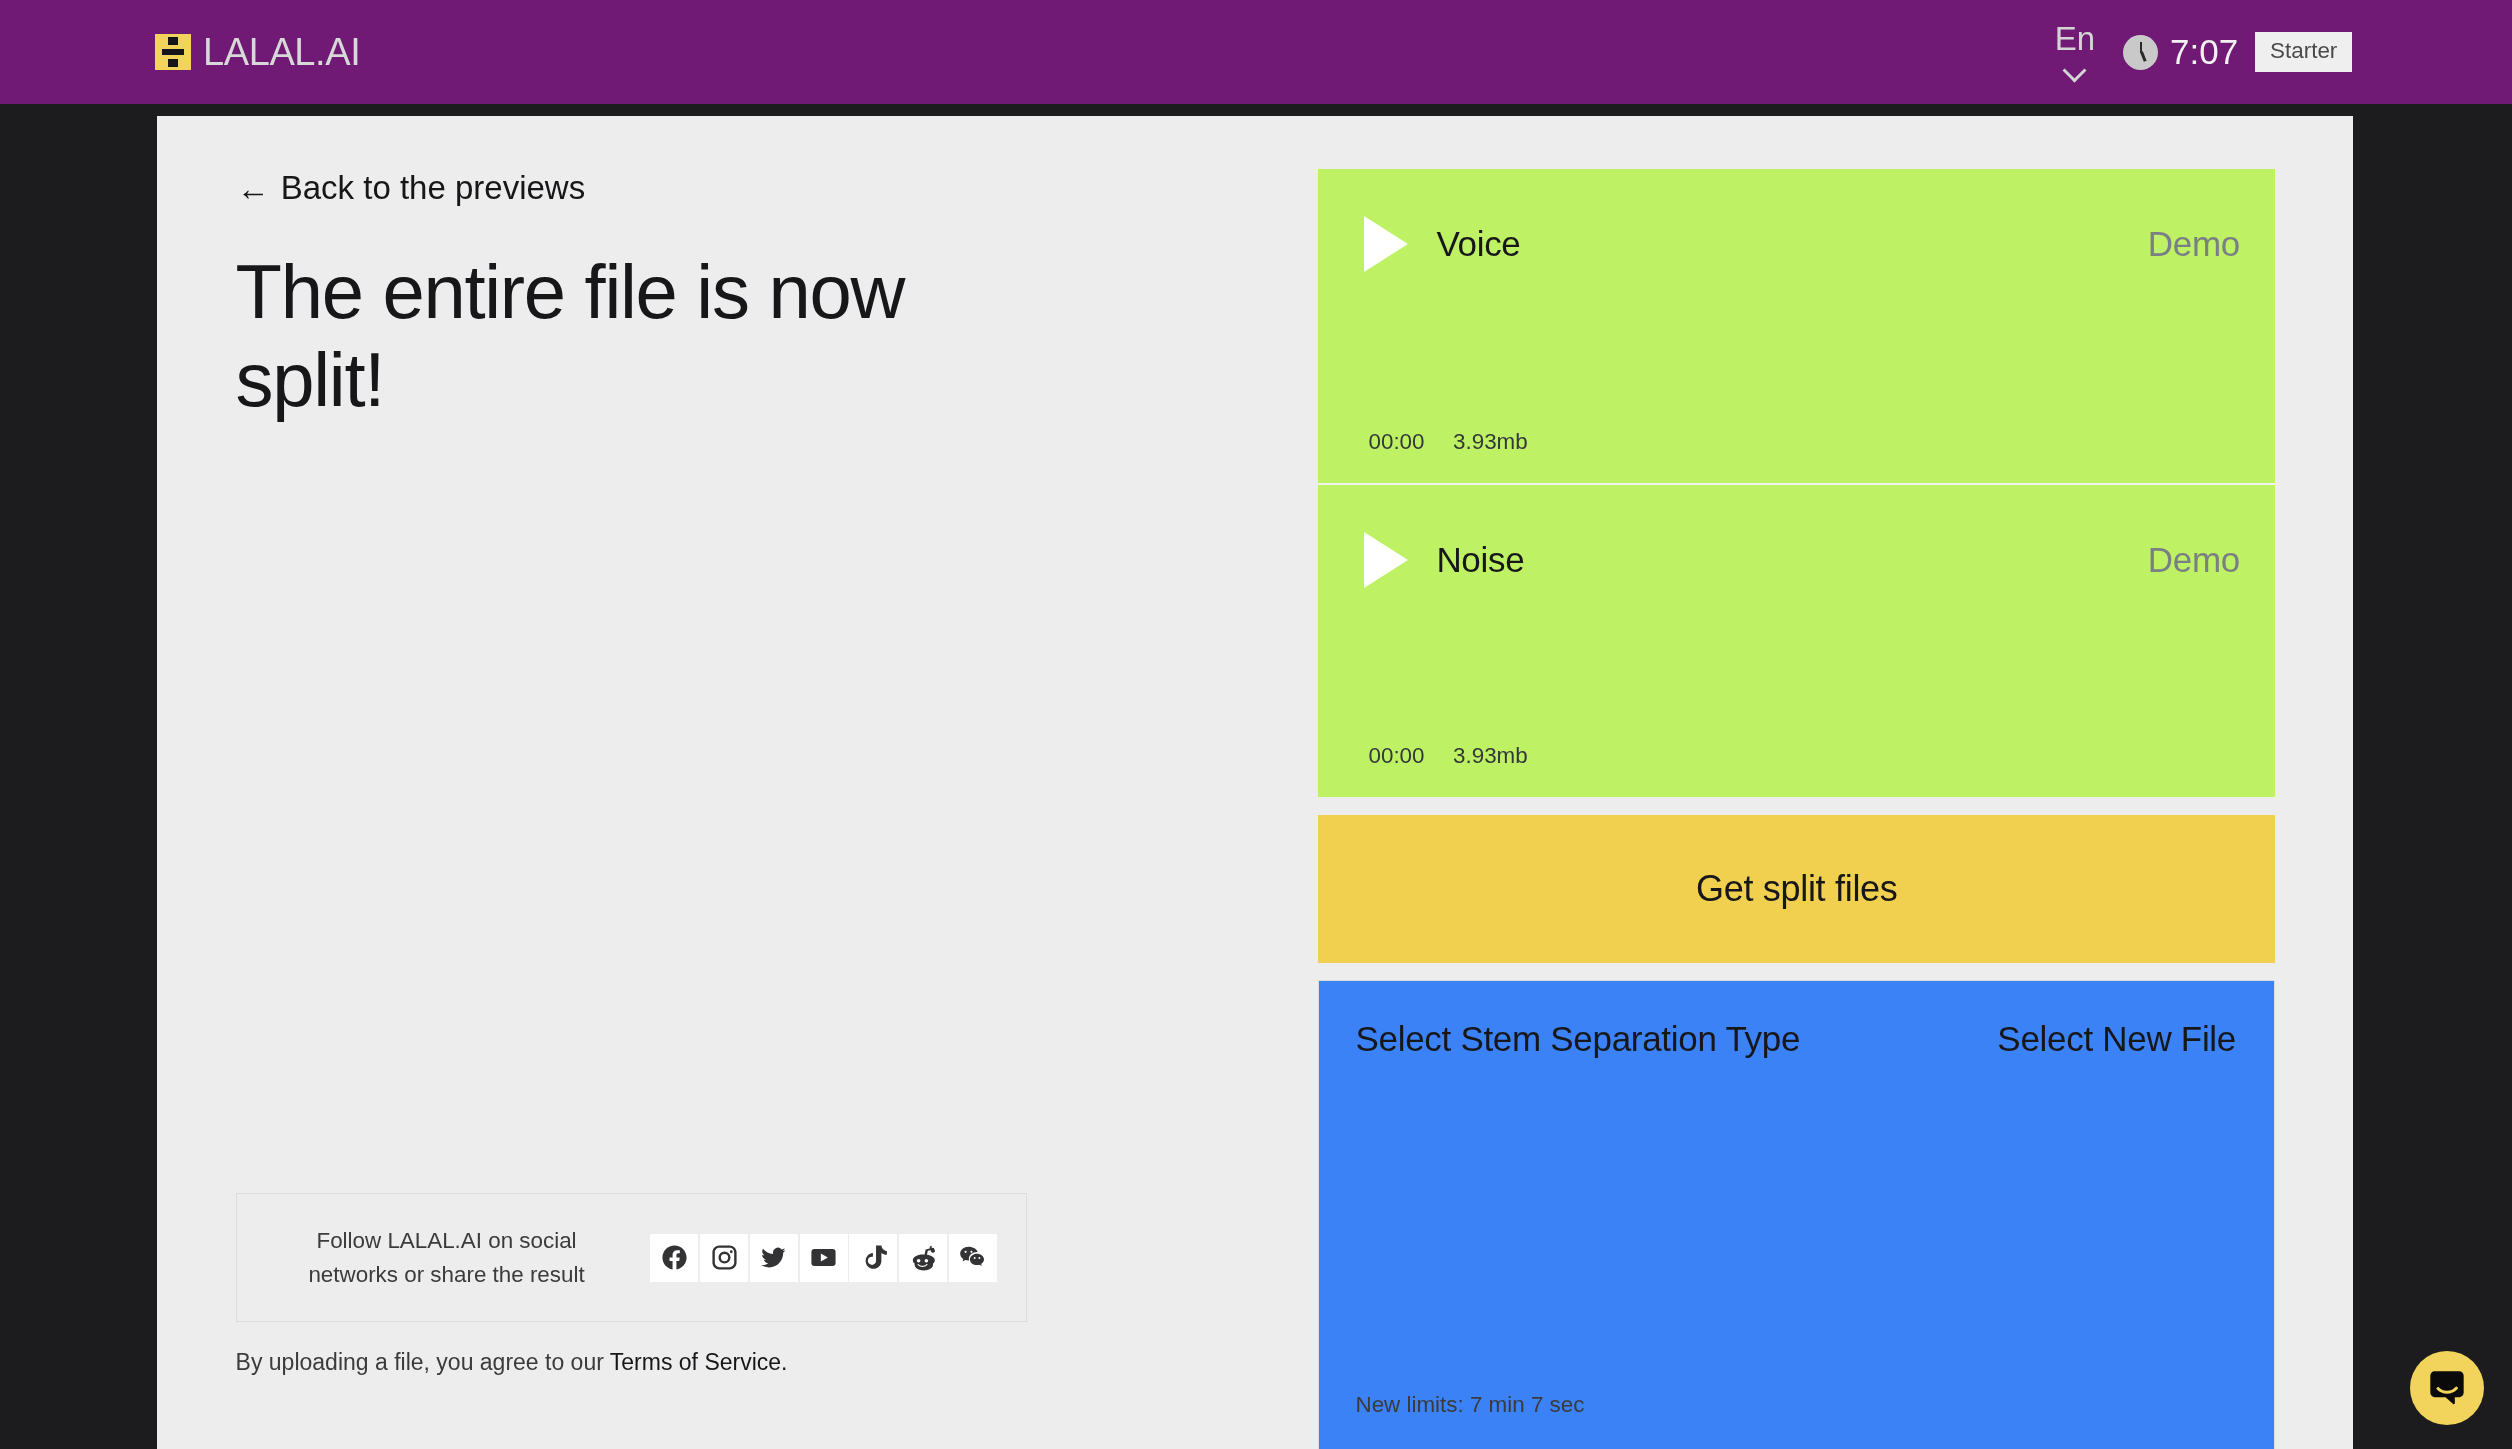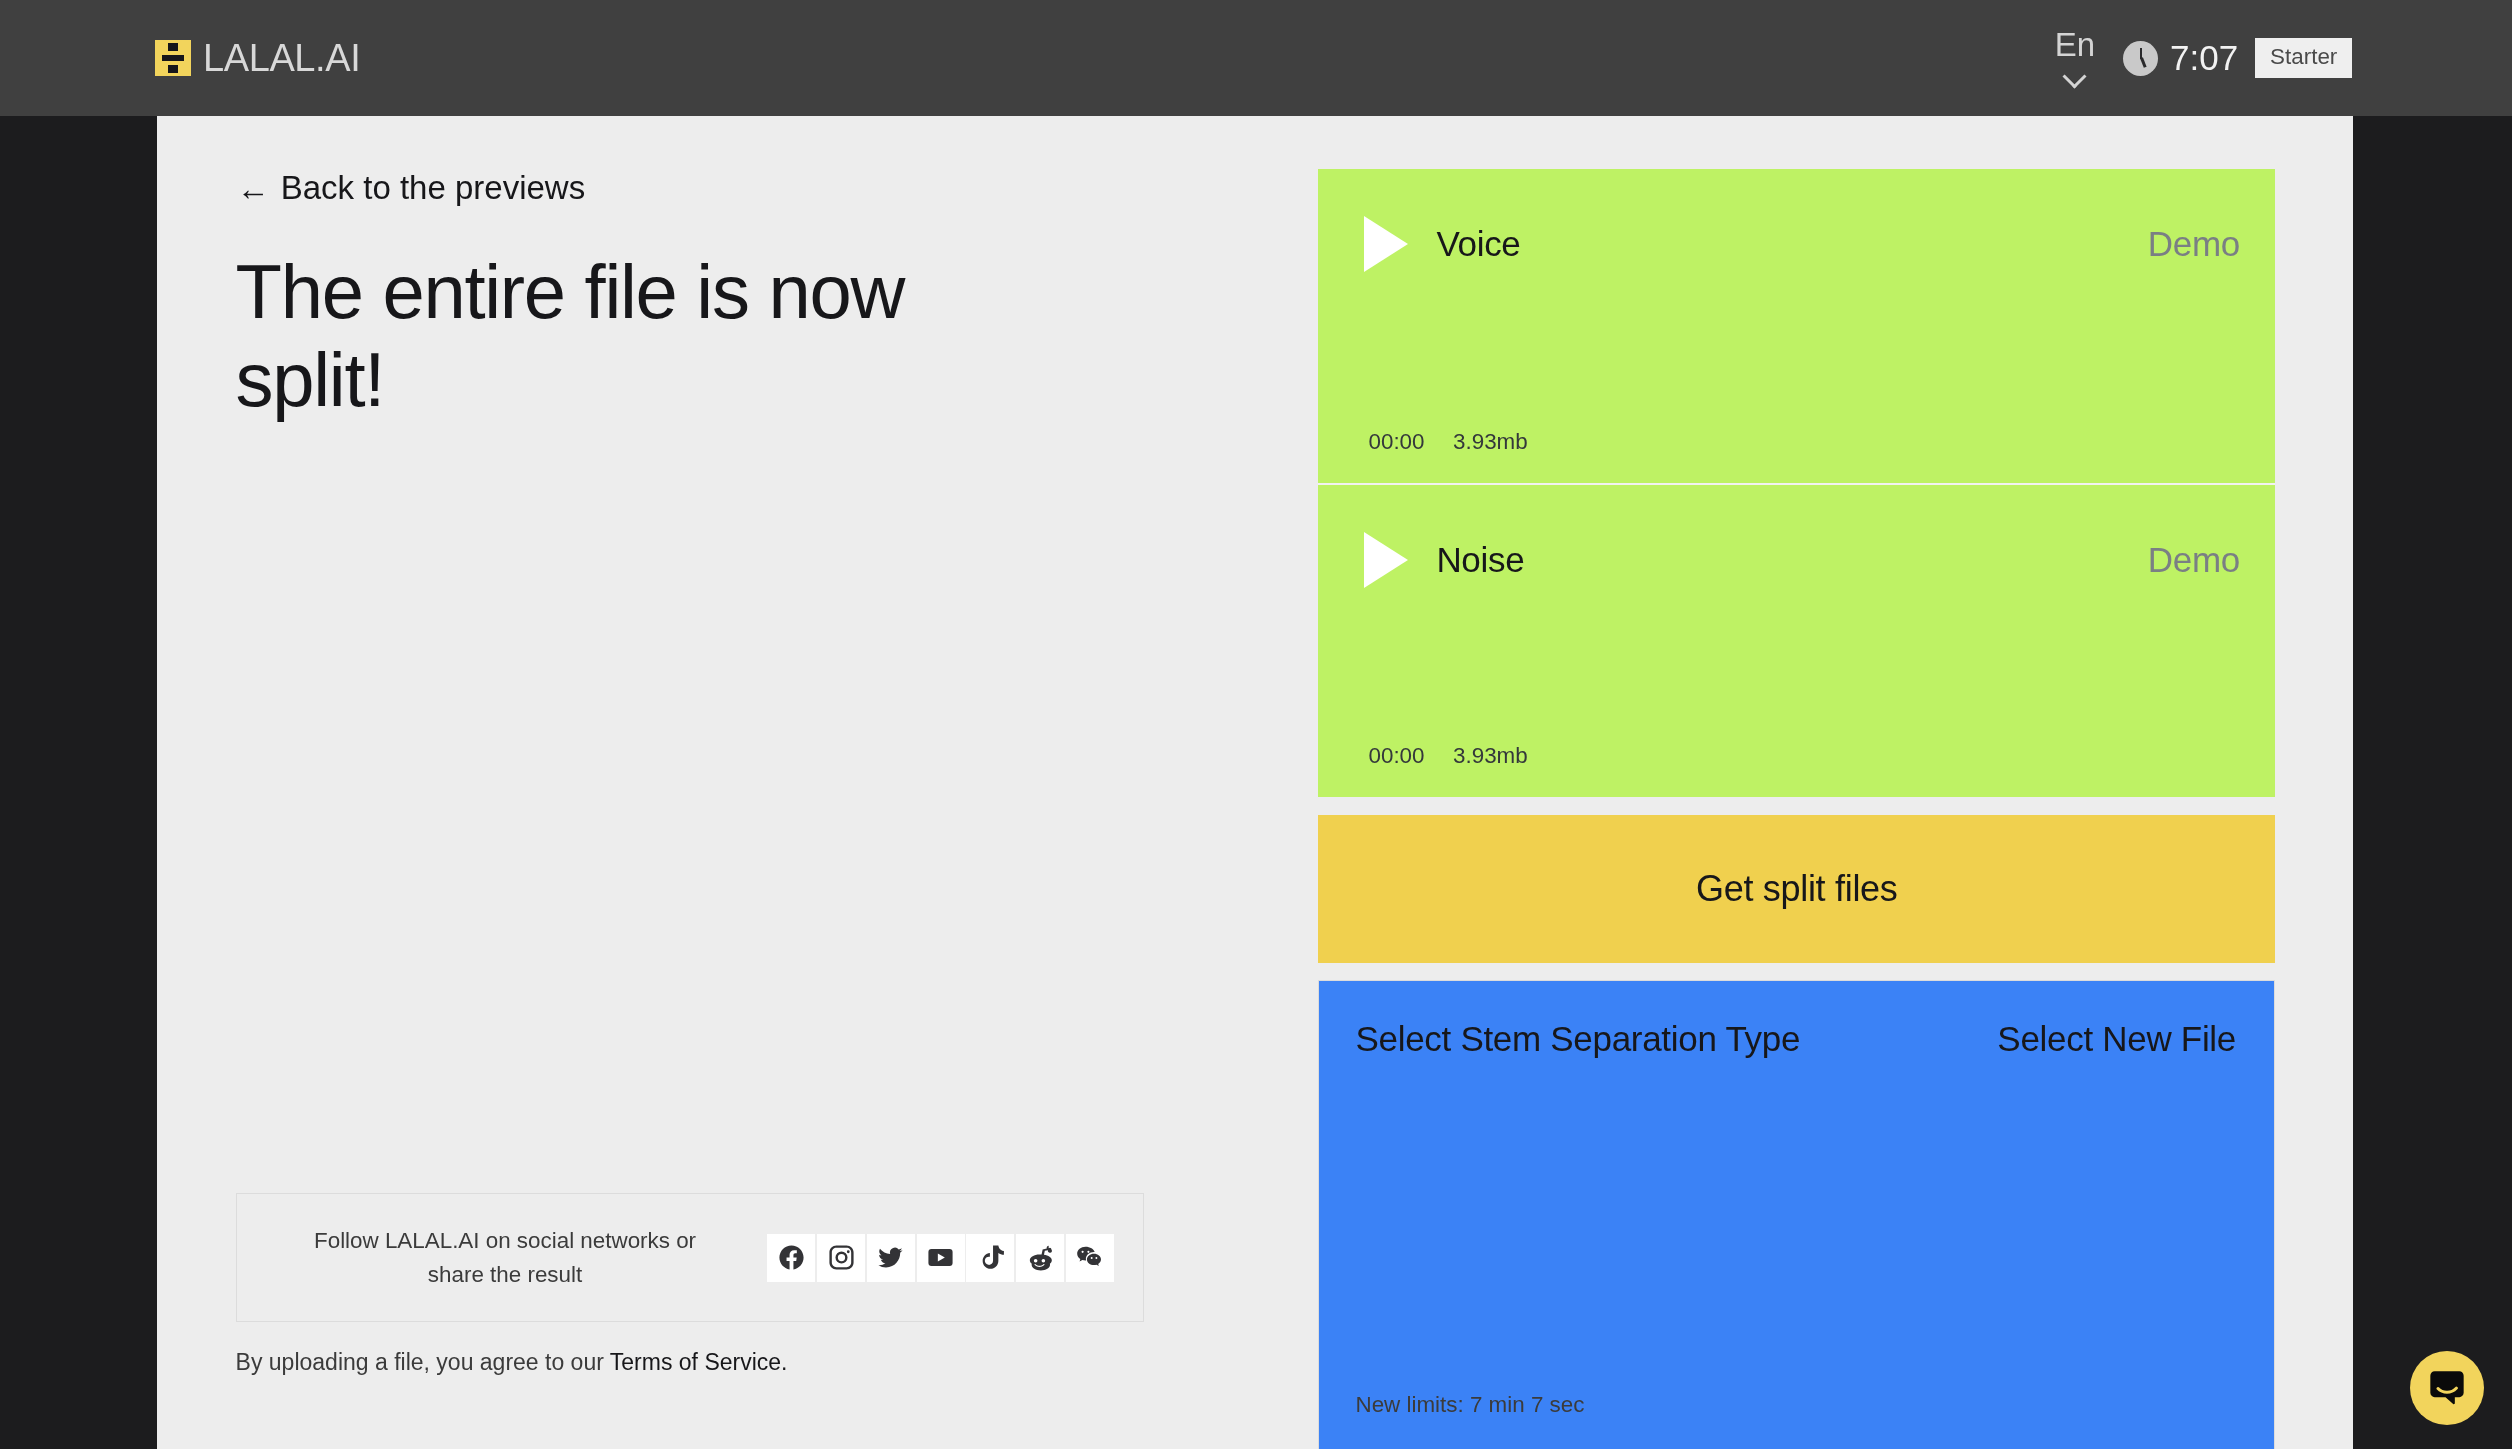--- a/index.html
+++ b/index.html
@@ -5,25 +5,25 @@
   * { box-sizing: border-box; margin: 0; padding: 0; }
   html, body {
     width: 2512px; height: 1449px;
     background: #1C1C1E;
     font-family: "Liberation Sans", sans-serif;
     overflow: hidden;
   }
 
   
   .header {
-    height: 116px;
+    height: 104px;
     display: flex;
     align-items: center;
     padding: 0 160px 0 155px;
-    background: #404040;
+    background: #701a75;
   }
   .brand {
     display: flex;
     align-items: center;
     gap: 12px;
     margin-right: 50px;
   }
   .logo-mark {
     width: 36px; height: 36px;
     background: #F2D45C;
@@ -103,21 +103,21 @@
     color: #17171A; letter-spacing: -1.3px;
     font-weight: 400;
     max-width: 776px;
     margin-left: 2.6px;
   }
 
   
   .social-box {
     position: absolute;
     left: 2.6px; bottom: 128px;
-    width: 908px; height: 129px;
+    width: 791px; height: 129px;
     border: 1.7px solid #DCDCDC;
     display: flex; align-items: center;
     padding: 0 29px 0 12px;
   }
   .social-text {
     flex: 1;
     text-align: center;
     font-size: 22.4px; line-height: 1.5; color: #3B3B3B;
     padding: 0 41px 0 35px;
   }

